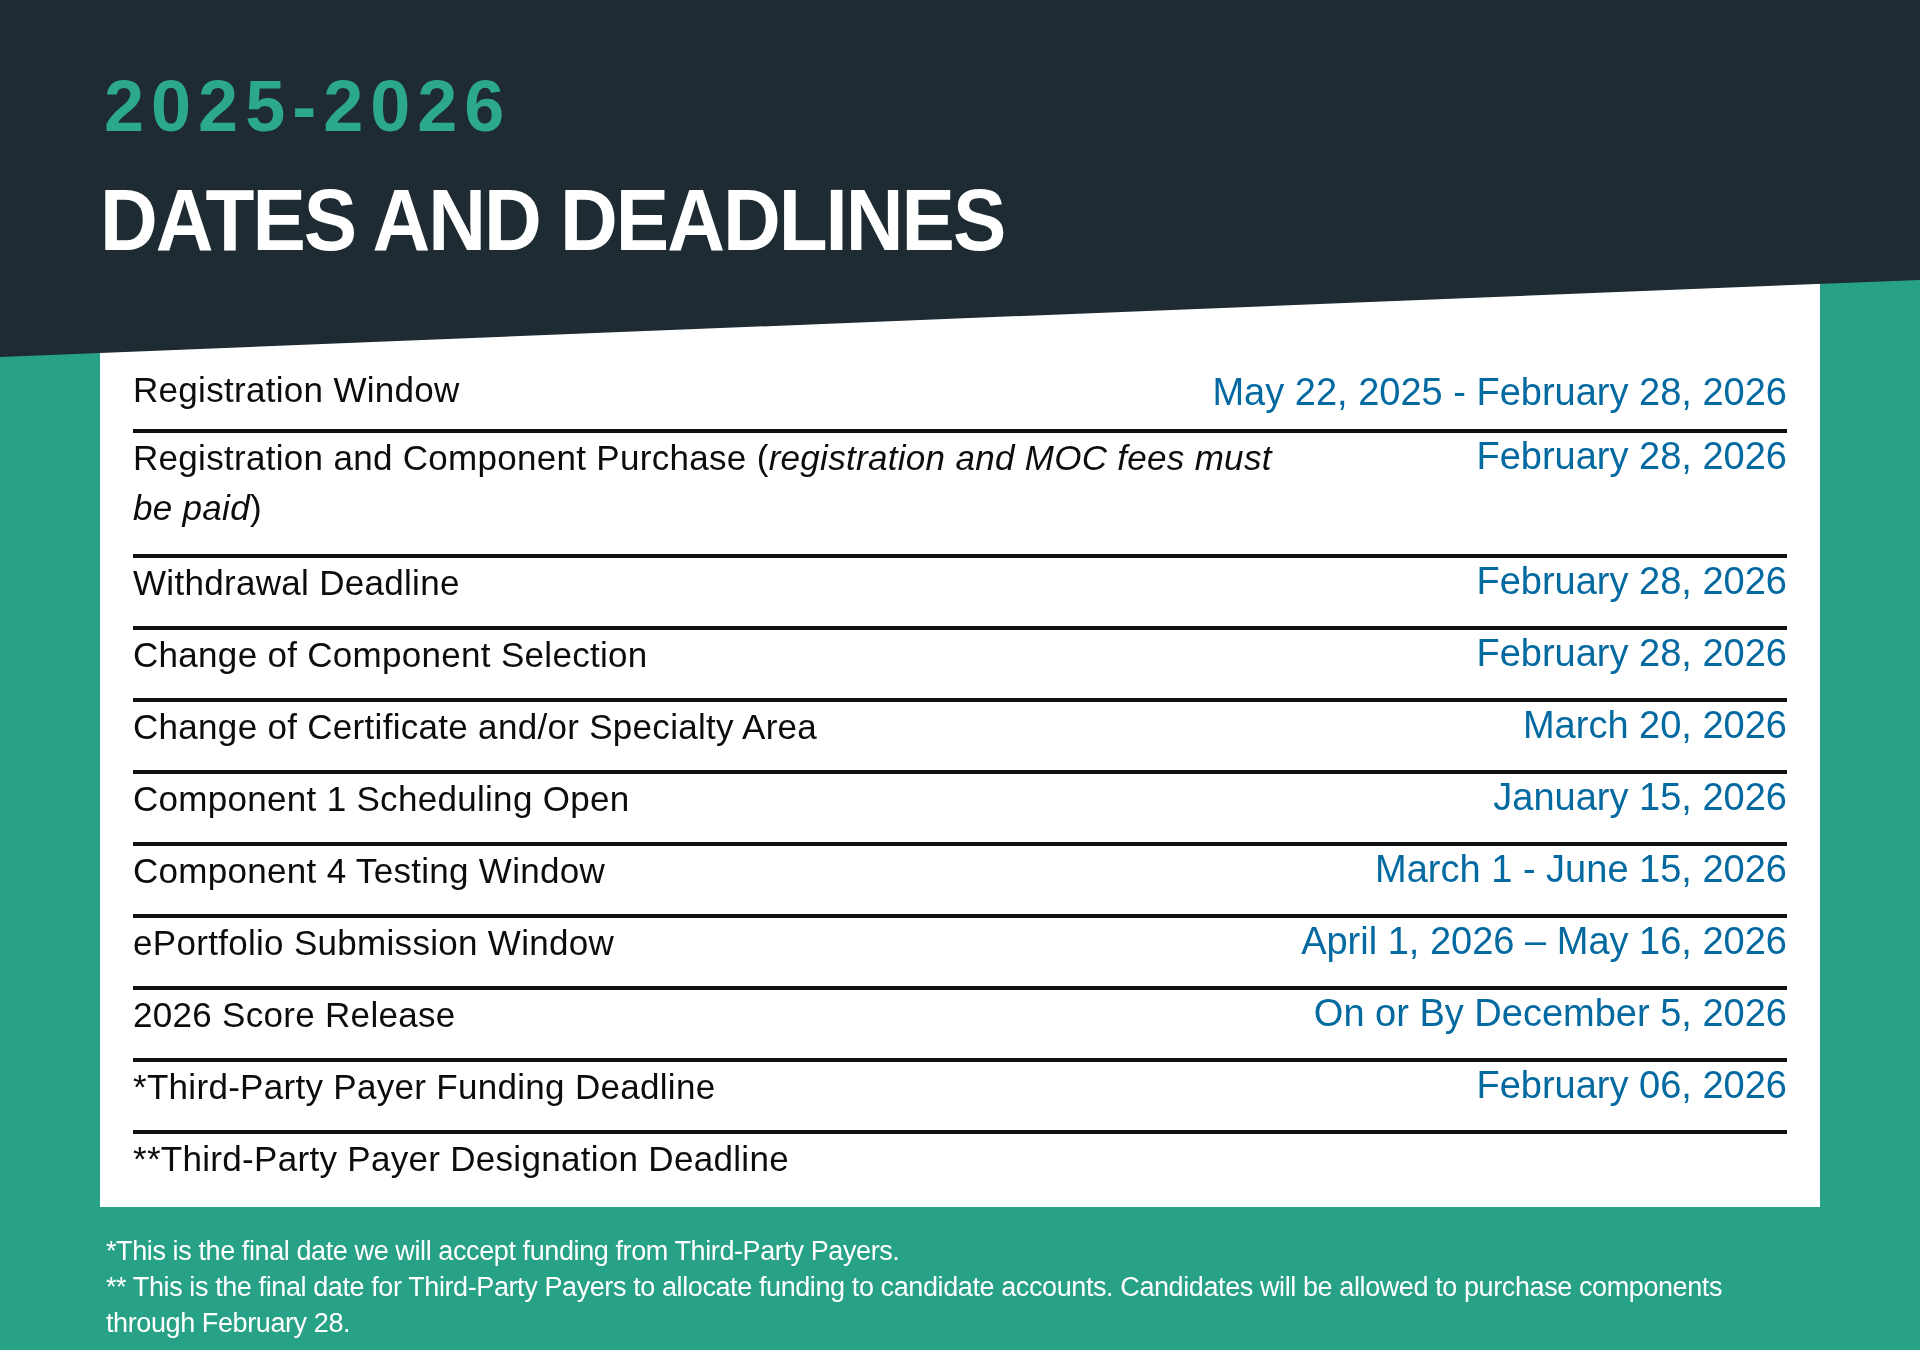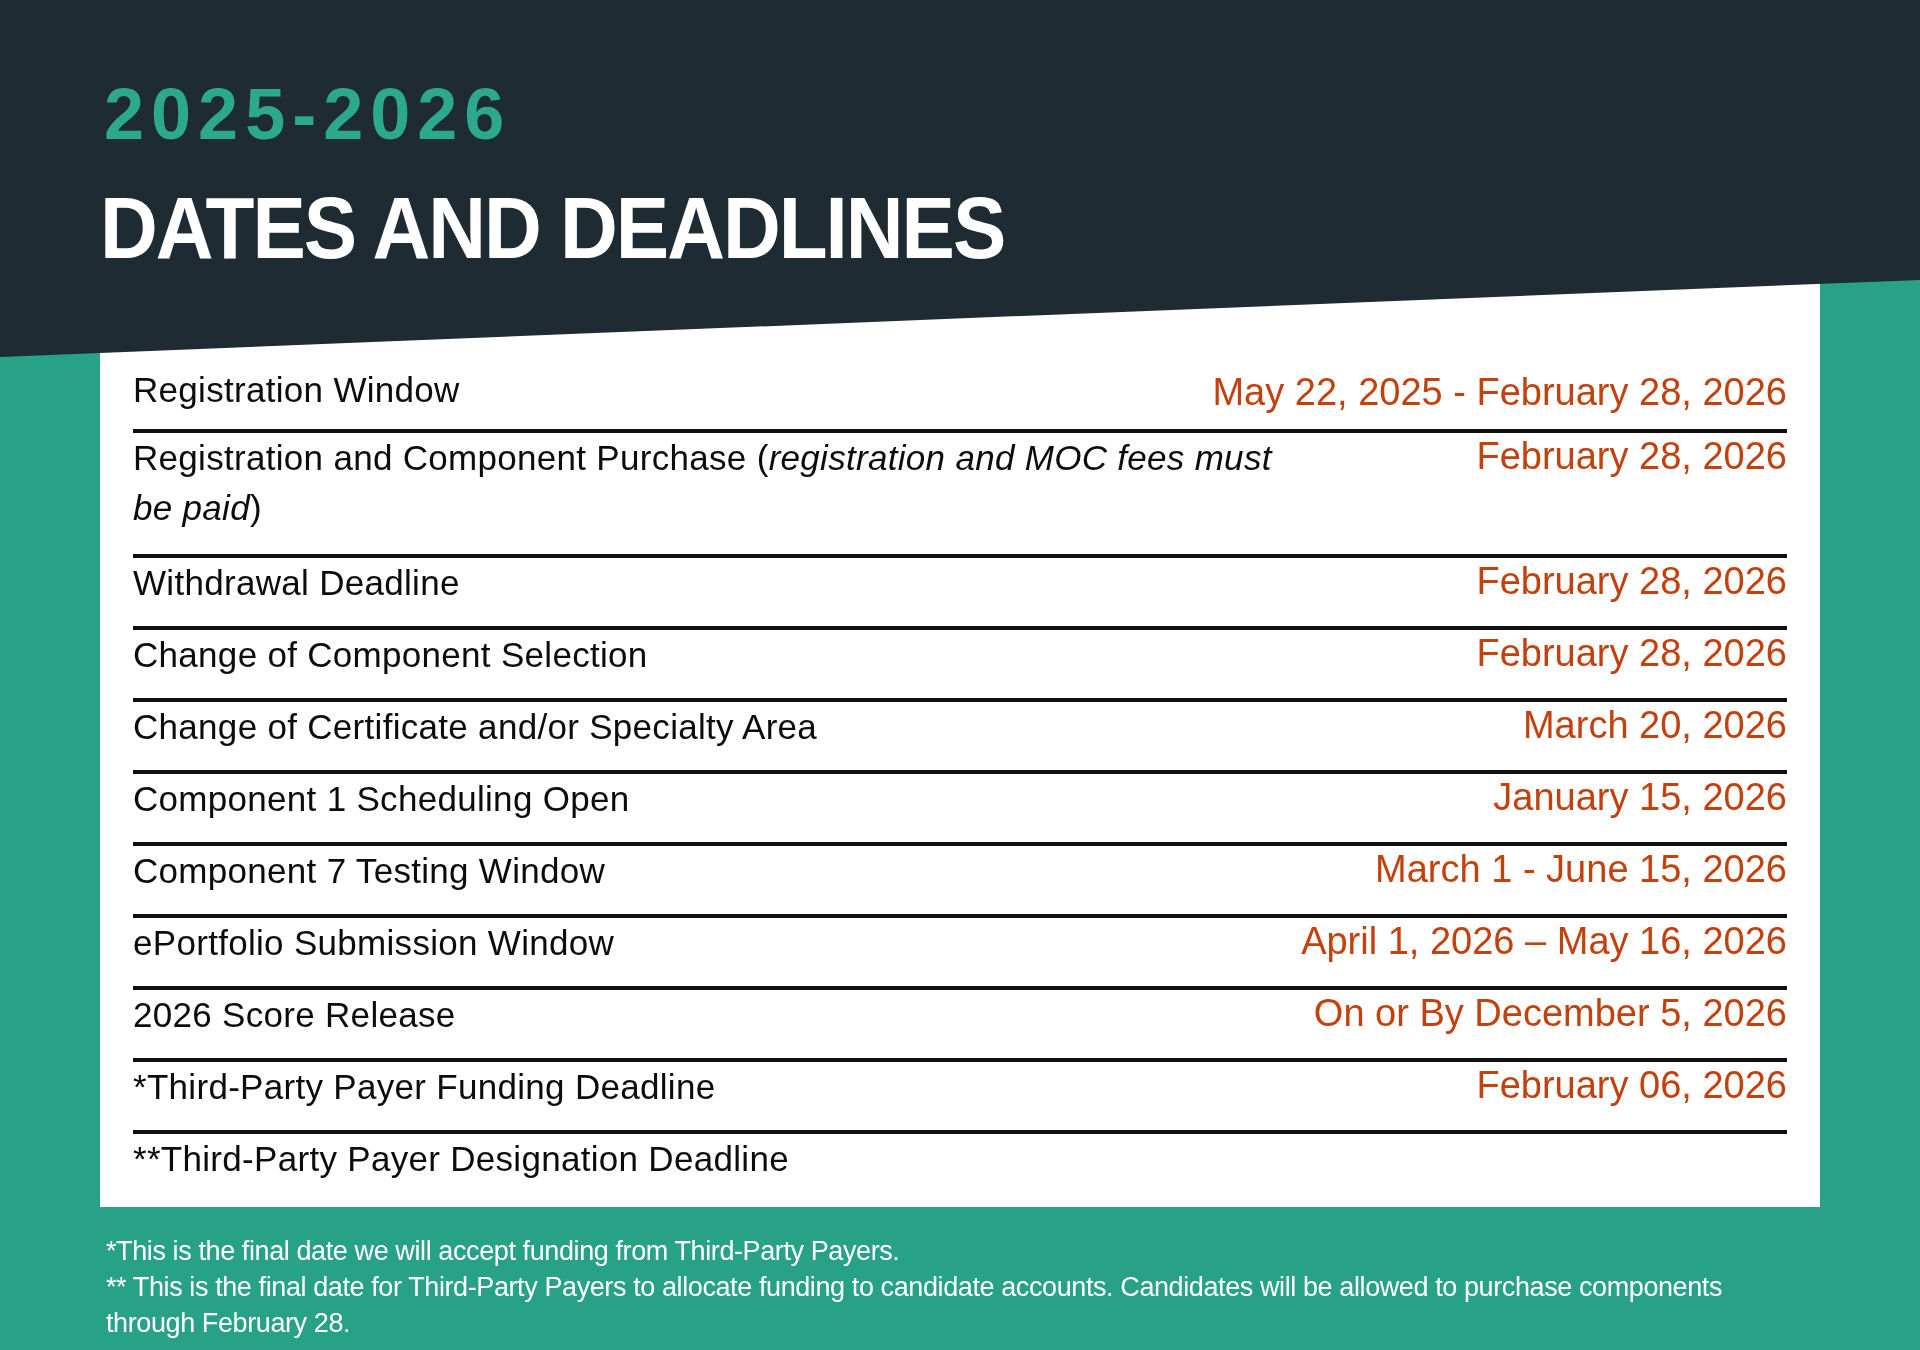--- a/index.html
+++ b/index.html
@@ -18,21 +18,21 @@
     position: absolute;
     top: 0; left: 0;
     width: 1920px;
     height: 357px;
     background: #1e2b33;
     clip-path: polygon(0 0, 100% 0, 100% 78.4%, 0 100%);
     z-index: 2;
   }
   .header-content {
     position: absolute;
-    top: 16px; left: 0;
+    top: 8px; left: 0;
     width: 1732px;
     height: 357px;
     z-index: 3;
   }
 
   .year-title {
     position: absolute;
     left: 104px;
     top: 60px;
     font-size: 72px;
@@ -134,21 +134,21 @@
     font-size: 35px;
     line-height: 50px;
     color: #0c0c0c;
     max-width: 1140px;
     letter-spacing: 0.3px;
   }
   .cell-label .italic { font-style: italic; }
   .cell-date {
     font-size: 38px;
     line-height: 46px;
-    color: #c2410c;
+    color: #0369a1;
     text-align: right;
     white-space: nowrap;
     flex-shrink: 0;
     padding-left: 24px;
   }
 
   
   .footnotes {
     position: absolute;
     left: 106px;
@@ -194,21 +194,21 @@
     <div class="cell-label">Change of Certificate and/or Specialty Area</div>
     <div class="cell-date">March 20, 2026</div>
   </div>
 
   <div class="row">
     <div class="cell-label">Component 1 Scheduling Open</div>
     <div class="cell-date">January 15, 2026</div>
   </div>
 
   <div class="row">
-    <div class="cell-label">Component 7 Testing Window</div>
+    <div class="cell-label">Component 4 Testing Window</div>
     <div class="cell-date">March 1 - June 15, 2026</div>
   </div>
 
   <div class="row">
     <div class="cell-label">ePortfolio Submission Window</div>
     <div class="cell-date">April 1, 2026 – May 16, 2026</div>
   </div>
 
   <div class="row">
     <div class="cell-label">2026 Score Release</div>

